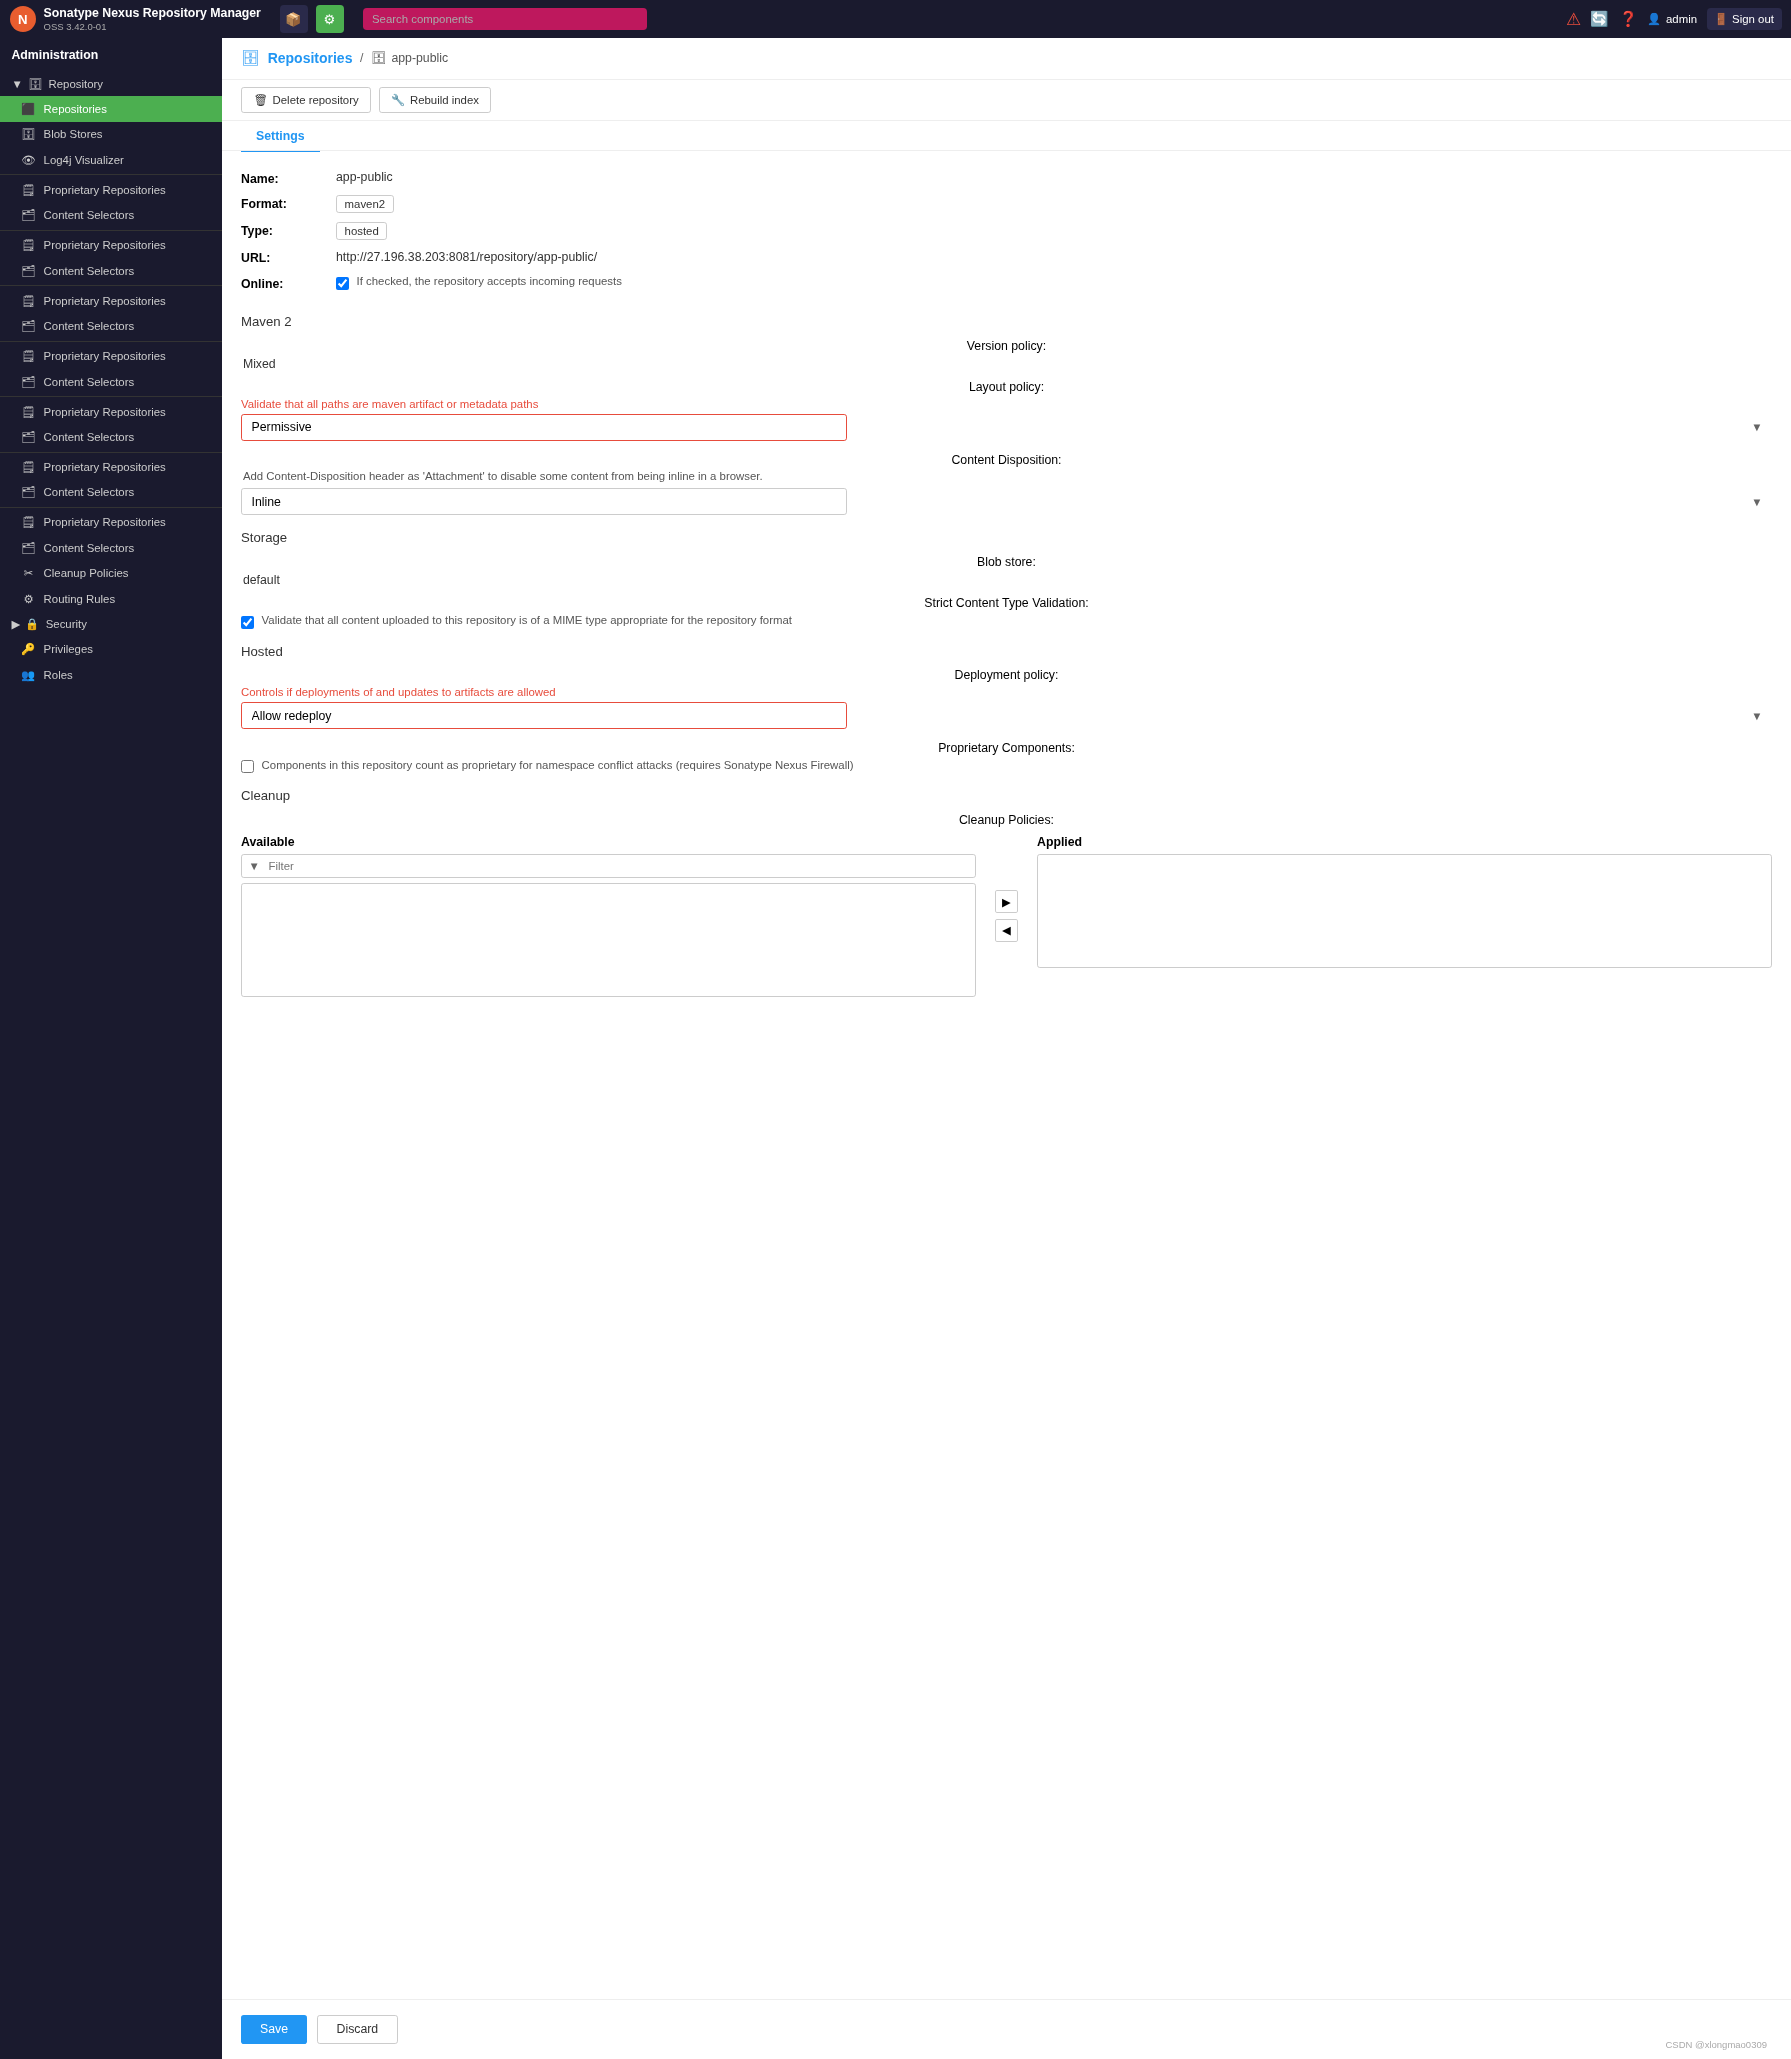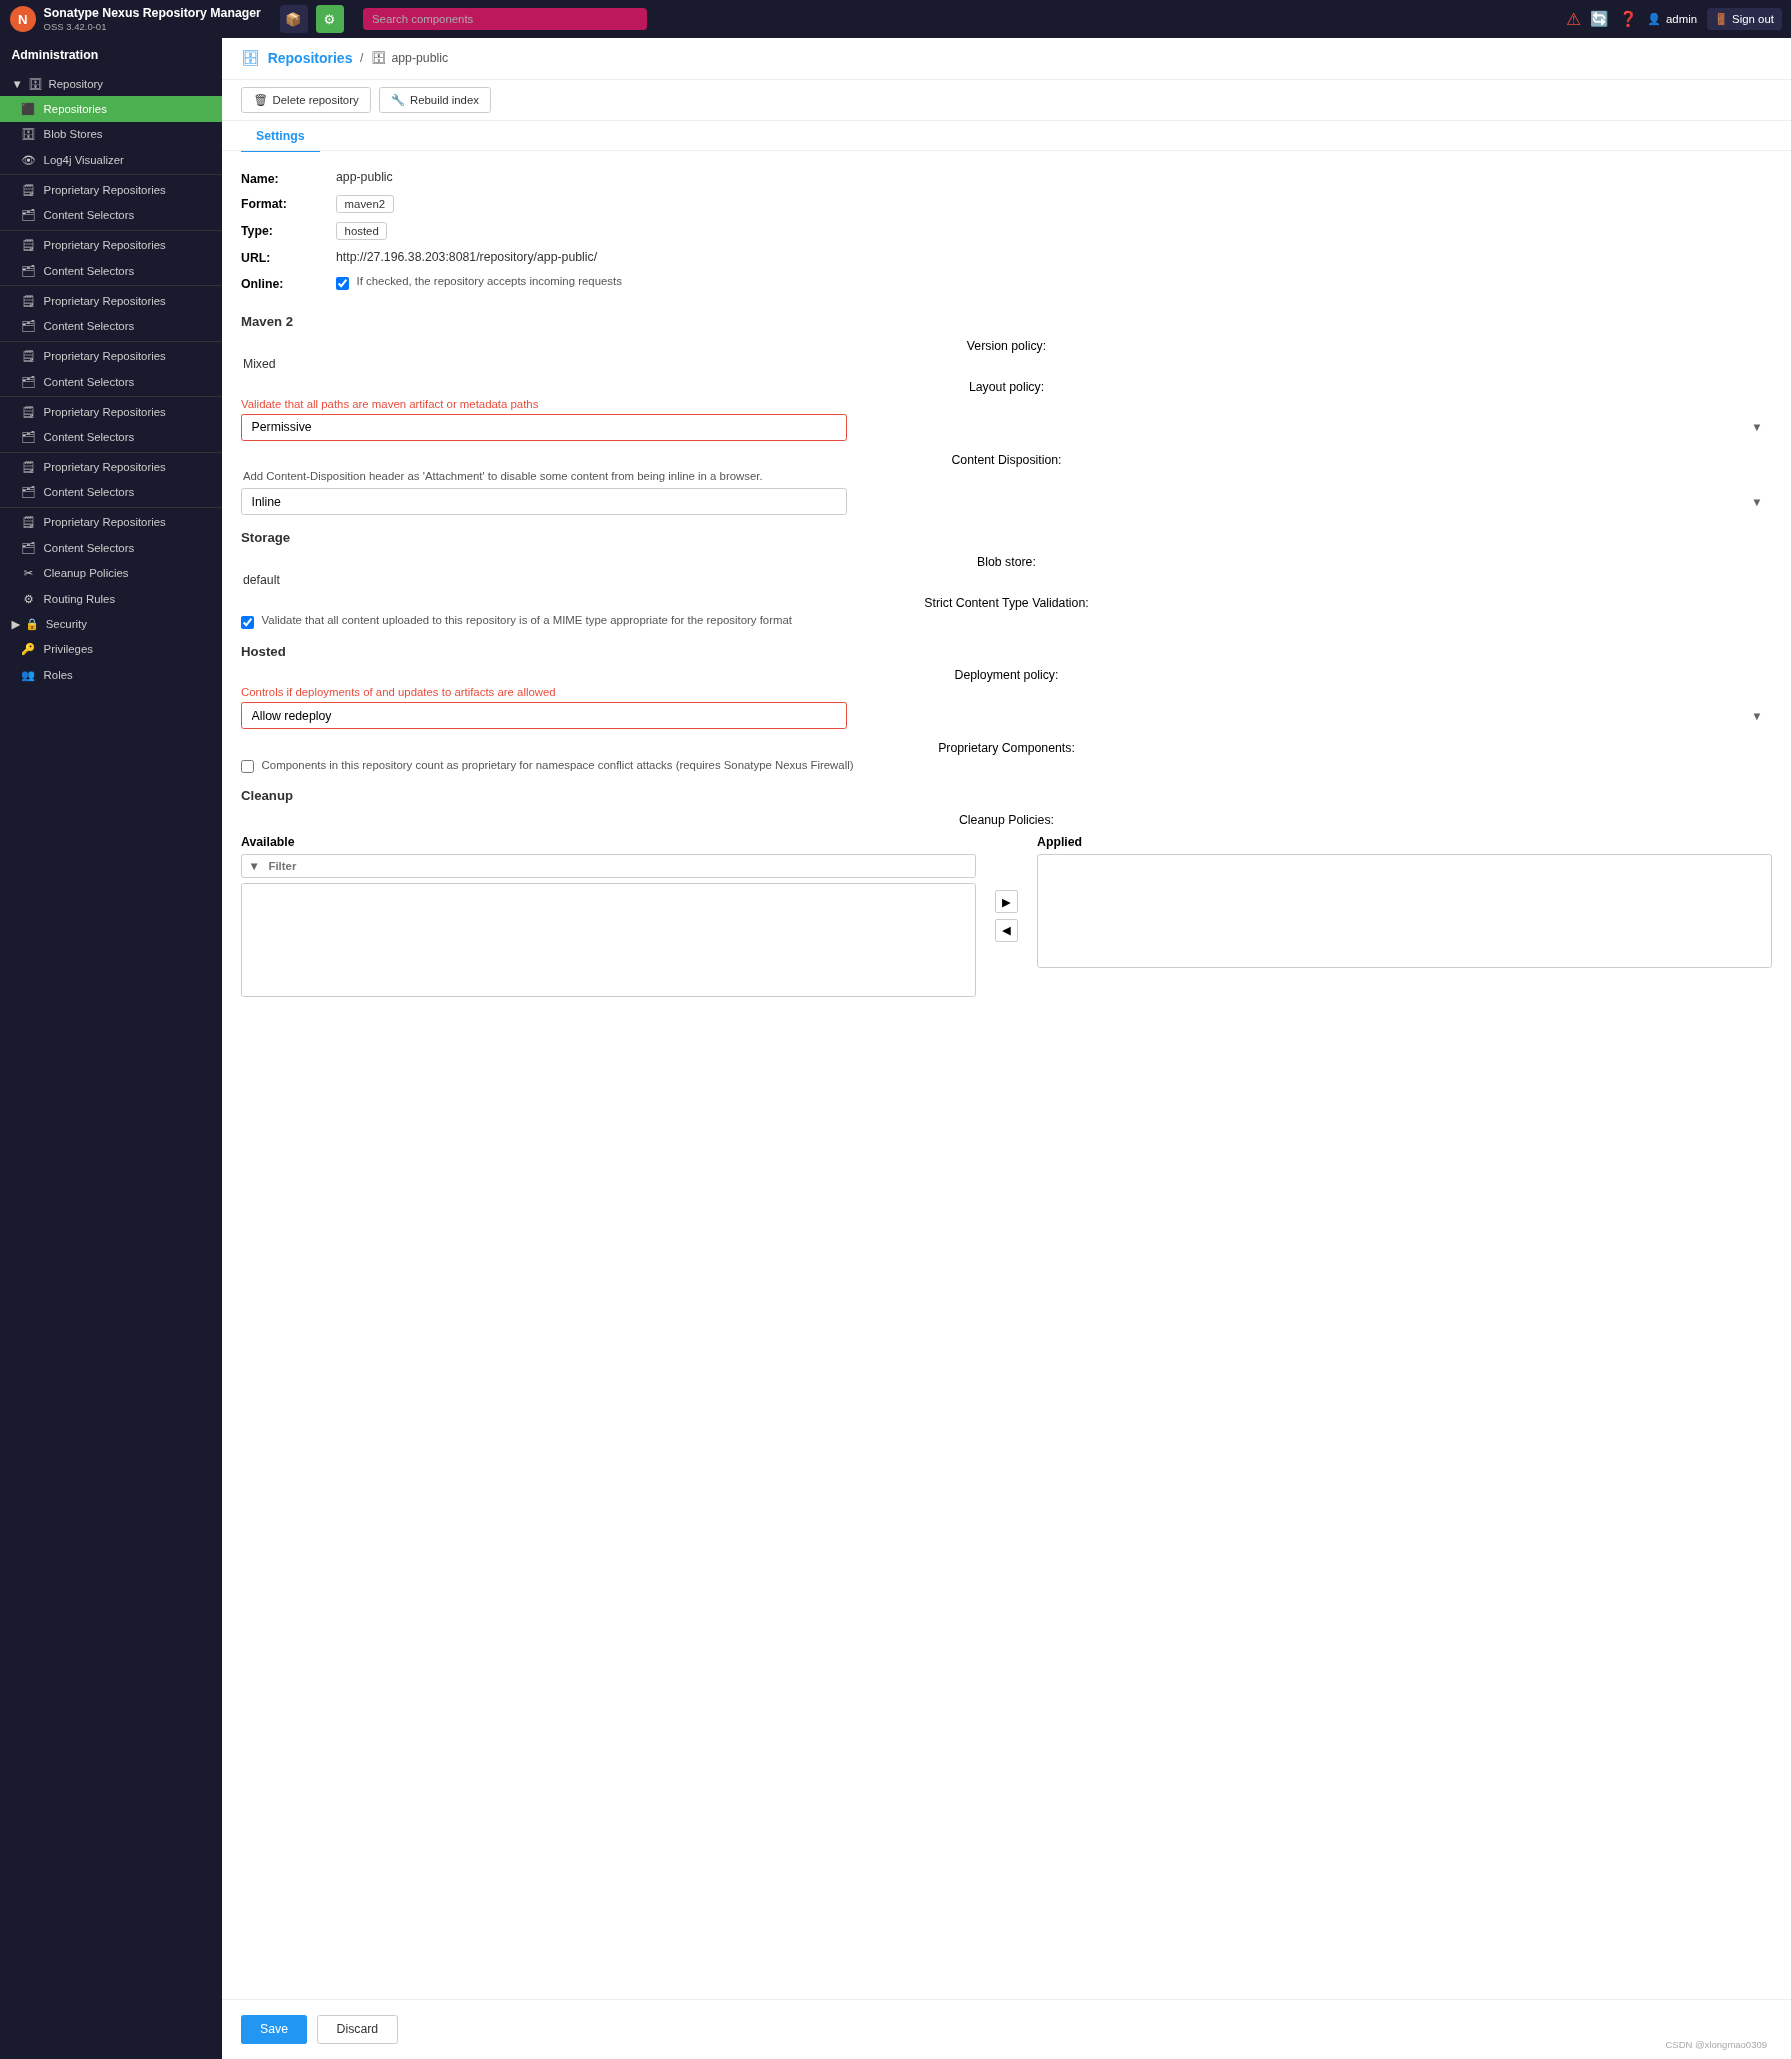--- a/index.html
+++ b/index.html
@@ -181,21 +181,21 @@
       padding: 1.9px 7.6px;
       border: 0.9px solid #ccc;
       border-radius: 2.8px;
       font-size: 11.4px;
       margin-right: 4.7px;
       color: #333;
     }
 
     .section-title {
       font-size: 13.2px;
-      font-weight: bold;
+      font-weight: normal;
       color: #333;
       margin: 15px 0 9.5px 0;
     }
     .sub-section {
       margin-left: 0;
     }
     .field-label {
       font-weight: normal;
       font-size: 12.3px;
       margin-bottom: 3.8px;
@@ -265,21 +265,20 @@
     .filter-input-wrap {
       position: relative;
       margin-bottom: 5.7px;
     }
     .filter-input-wrap input {
       width: 100%;
       padding: 4.7px 9.5px 4.7px 26.5px;
       border: 0.9px solid #ccc;
       border-radius: 2.8px;
       font-size: 11.4px;
-      font-weight: bold;
     }
     .filter-icon { position: absolute; left: 7.6px; top: 50%; transform: translateY(-50%); color: #666; font-size: 11.4px; }
 
     .arrow-buttons {
       display: flex;
       flex-direction: column;
       justify-content: center;
       gap: 5.7px;
       align-self: center;
     }

